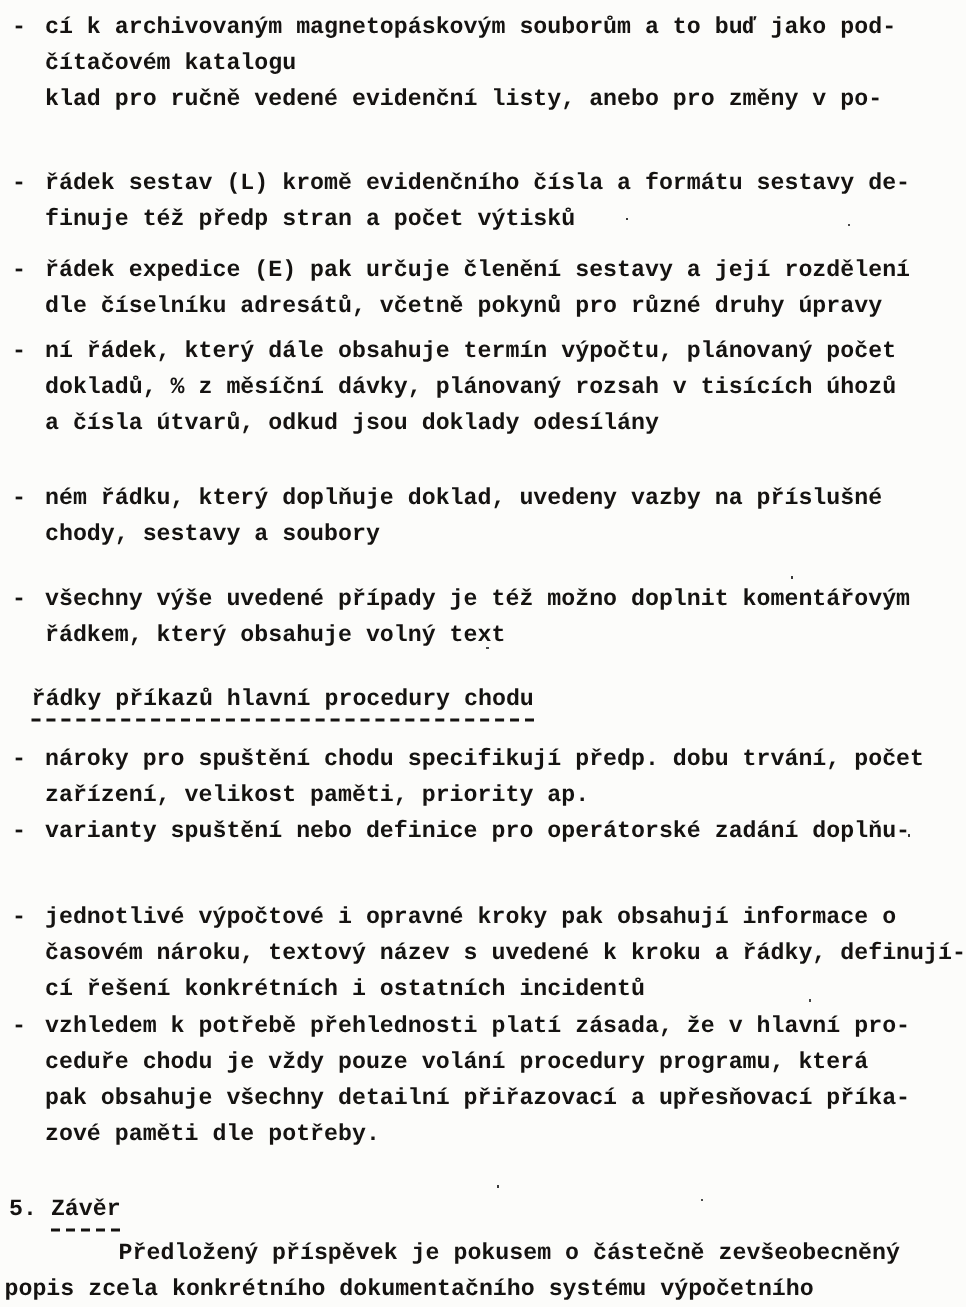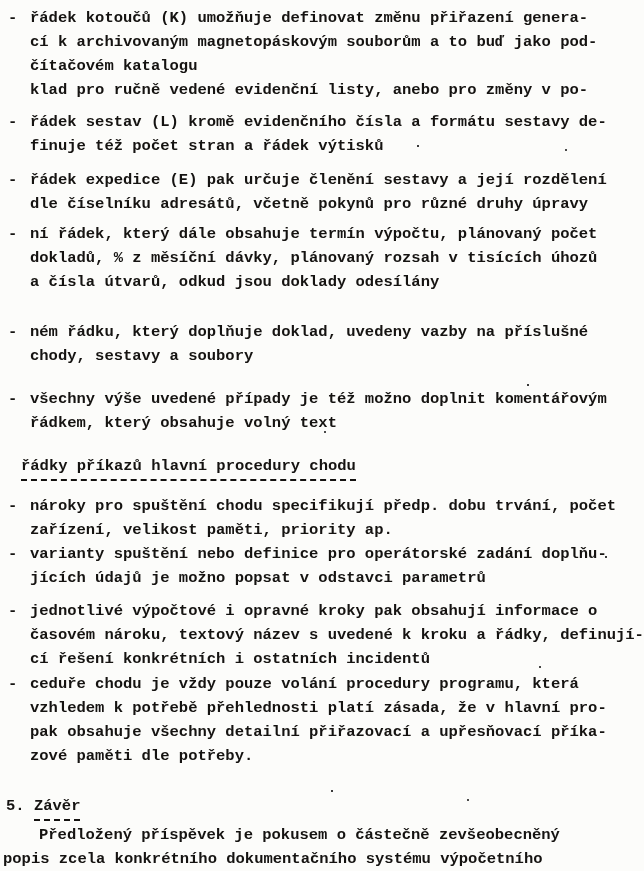--- a/index.html
+++ b/index.html
@@ -57,40 +57,40 @@
     line-height: 22px;
   }
   .conclusion-heading {
     left: 6px;
   }
   .para {
     left: 3px;
   }
   .para .line.indent {
     padding-left: 36px;
+    text-align: center;
   }
 </style>
 </head>
 <body>
 
 <div class="block bullet" style="top:6px">
   <span class="dash">-</span>
   <div class="lines">
-    <div class="line">řádek kotoučů (K) umožňuje definovat změnu přiřazení genera-</div>
     <div class="line">cí k archivovaným magnetopáskovým souborům a to buď jako pod-</div>
     <div class="line">čítačovém katalogu</div>
     <div class="line">klad pro ručně vedené evidenční listy, anebo pro změny v po-</div>
   </div>
 </div>
 
 <div class="block bullet" style="top:110px">
   <span class="dash">-</span>
   <div class="lines">
     <div class="line">řádek sestav (L) kromě evidenčního čísla a formátu sestavy de-</div>
-    <div class="line">finuje též počet stran a řádek výtisků</div>
+    <div class="line">finuje též předp stran a počet výtisků</div>
   </div>
 </div>
 
 <div class="block bullet" style="top:168px">
   <span class="dash">-</span>
   <div class="lines">
     <div class="line">řádek expedice (E) pak určuje členění sestavy a její rozdělení</div>
     <div class="line">dle číselníku adresátů, včetně pokynů pro různé druhy úpravy</div>
   </div>
 </div>
@@ -129,38 +129,37 @@
   <div class="lines">
     <div class="line">nároky pro spuštění chodu specifikují předp. dobu trvání, počet</div>
     <div class="line">zařízení, velikost paměti, priority ap.</div>
   </div>
 </div>
 
 <div class="block bullet" style="top:542px">
   <span class="dash">-</span>
   <div class="lines">
     <div class="line">varianty spuštění nebo definice pro operátorské zadání doplňu-</div>
-    <div class="line">jících údajů je možno popsat v odstavci parametrů</div>
   </div>
 </div>
 
 <div class="block bullet" style="top:599px">
   <span class="dash">-</span>
   <div class="lines">
     <div class="line">jednotlivé výpočtové i opravné kroky pak obsahují informace o</div>
     <div class="line">časovém nároku, textový název s uvedené k kroku a řádky, definují-</div>
     <div class="line">cí řešení konkrétních i ostatních incidentů</div>
   </div>
 </div>
 
 <div class="block bullet" style="top:672px">
   <span class="dash">-</span>
   <div class="lines">
+    <div class="line">vzhledem k potřebě přehlednosti platí zásada, že v hlavní pro-</div>
     <div class="line">ceduře chodu je vždy pouze volání procedury programu, která</div>
-    <div class="line">vzhledem k potřebě přehlednosti platí zásada, že v hlavní pro-</div>
     <div class="line">pak obsahuje všechny detailní přiřazovací a upřesňovací příka-</div>
     <div class="line">zové paměti dle potřeby.</div>
   </div>
 </div>
 
 <div class="block conclusion-heading" style="top:795px">
   <span>5.</span>
   <span class="u">Závěr</span>
 </div>
 

